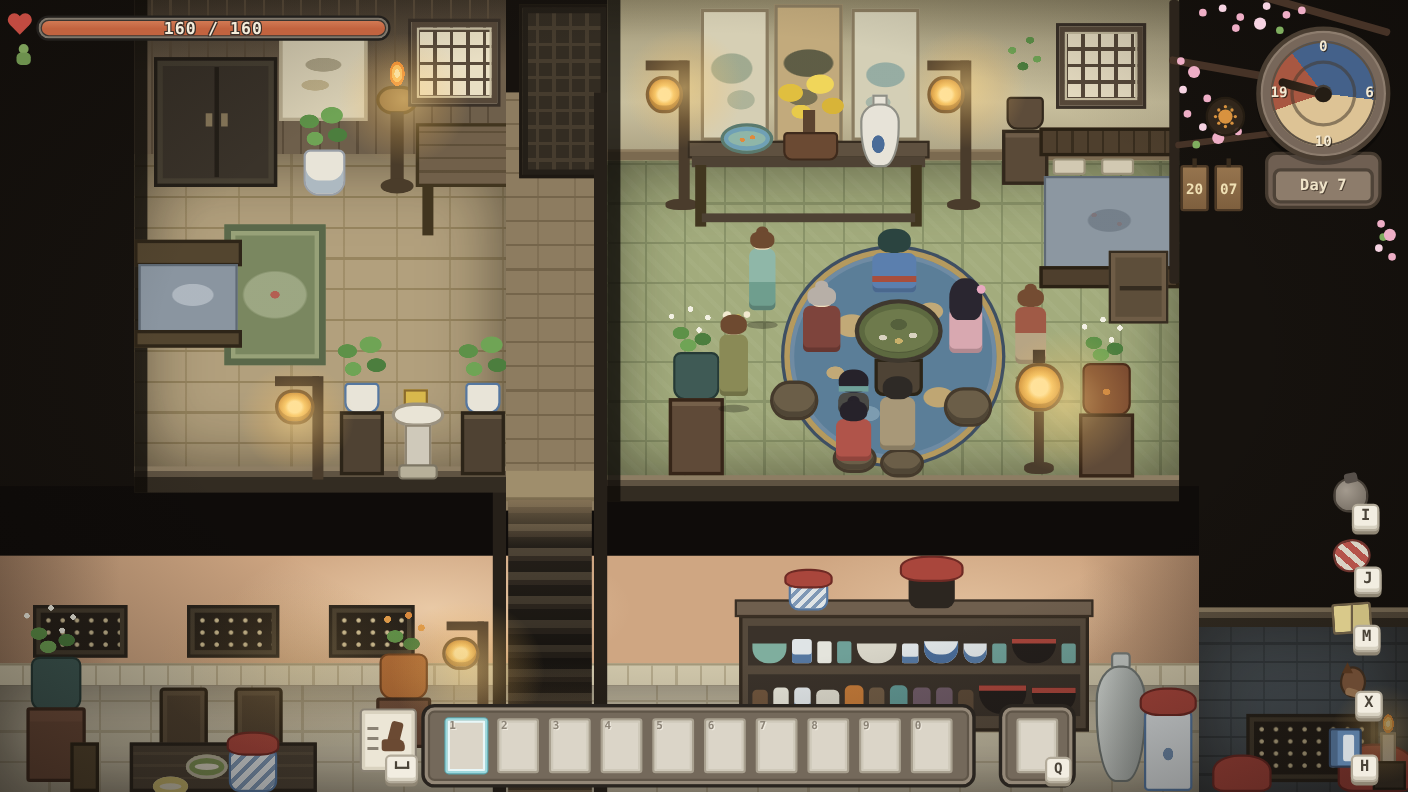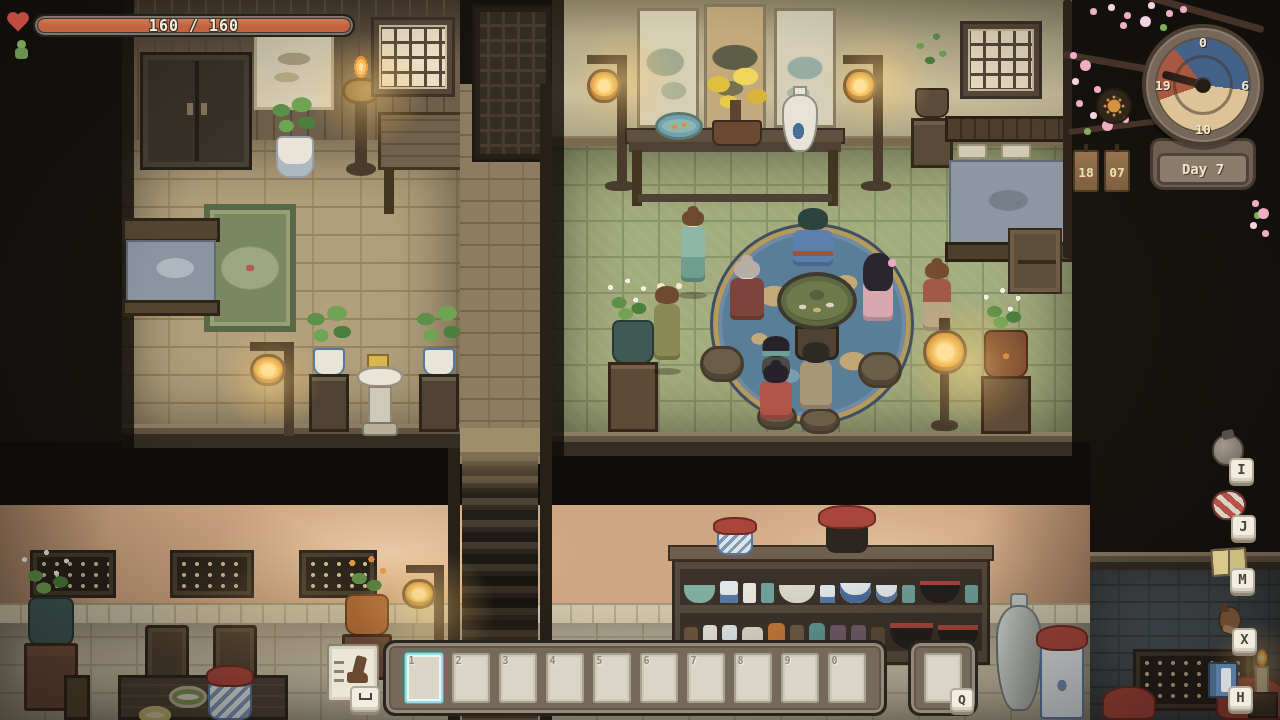--- a/index.html
+++ b/index.html
@@ -523,21 +523,21 @@
     <div class="cface"></div>
     <div class="inner"></div>
     <div class="hand" style="transform: rotate(15deg);"></div>
     <div class="hub"></div>
     <span class="num" style="top:7px;left:50%;transform:translateX(-50%)">0</span>
     <span class="num" style="right:11px;top:50%;transform:translateY(-50%)">6</span>
     <span class="num" style="bottom:5px;left:50%;transform:translateX(-50%)">10</span>
     <span class="num" style="left:9px;top:50%;transform:translateY(-50%)">19</span>
   </div>
   <div class="day-plaque">Day 7</div>
-  <div class="tag" style="left:1073px;top:150px">18</div>
+  <div class="tag" style="left:1073px;top:150px">20</div>
   <div class="tag" style="left:1104px;top:150px">07</div>
 
   <div class="hki" style="left:1210px;top:430px;width:44px;height:52px">
     <div style="position:absolute;left:2px;top:4px;width:32px;height:32px;background:radial-gradient(circle at 35% 35%,#a39a8e,#6e665c);border:2px solid #474038;border-radius:50% 50% 46% 46%"></div>
     <div style="position:absolute;left:12px;top:0;width:12px;height:9px;background:#57504a;border-radius:3px;transform:rotate(-12deg)"></div>
   </div>
   <div class="keycap" style="left:1229px;top:458px">I</div>
   <div class="hki" style="left:1212px;top:488px;width:40px;height:40px">
     <div style="position:absolute;left:0;top:2px;width:34px;height:30px;transform:rotate(-14deg);border:2px solid #6e342e;border-radius:45% 55% 50% 50%;background:repeating-linear-gradient(55deg,#b5524a 0 6px,#d9d2c4 6px 11px)"></div>
   </div>

